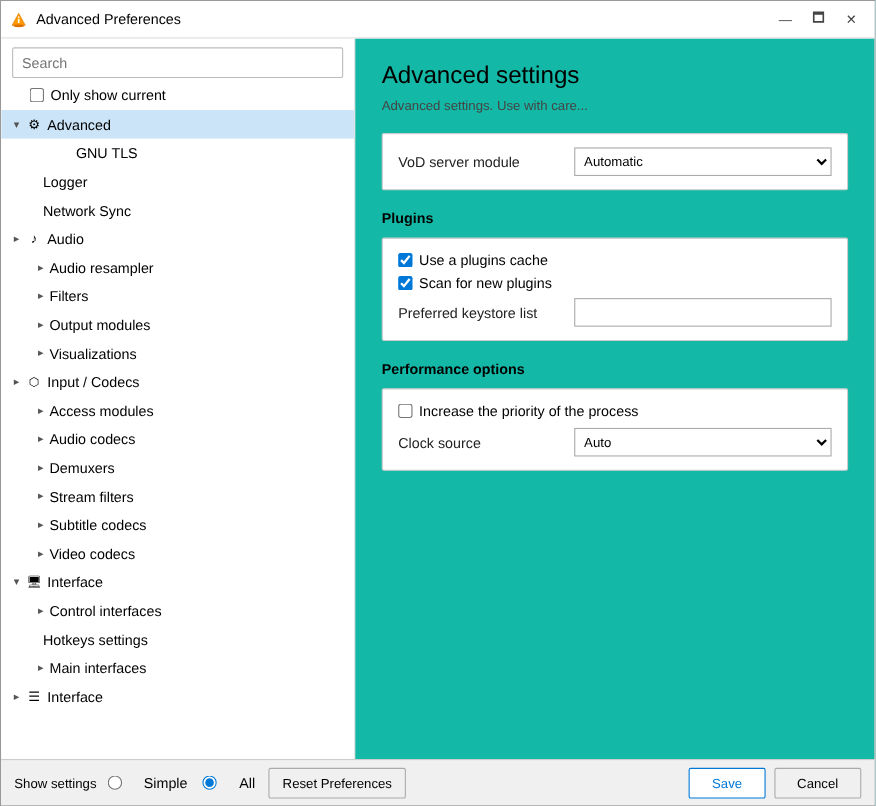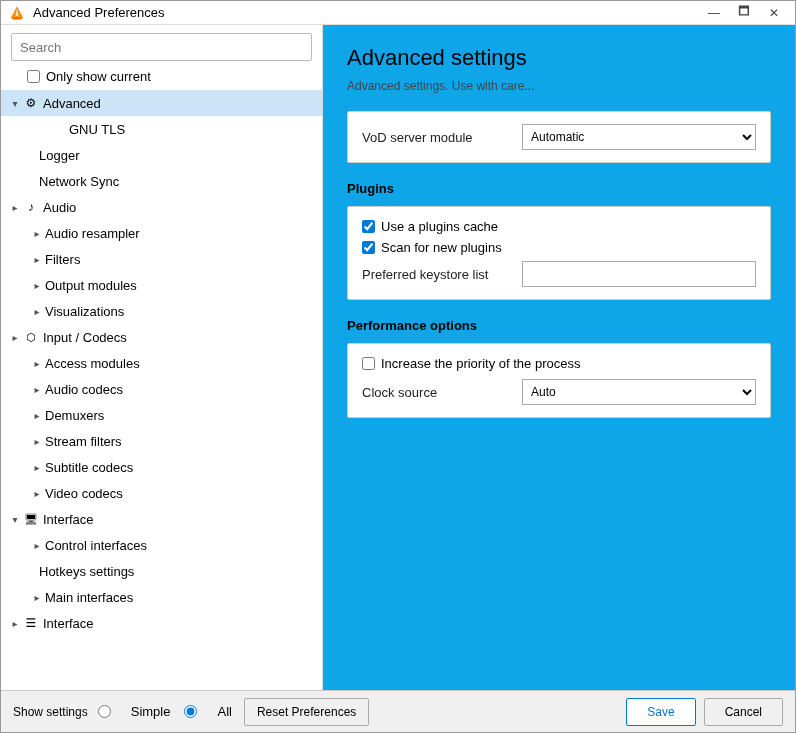--- a/index.html
+++ b/index.html
@@ -17,21 +17,21 @@
       width: 796px;
       height: 733px;
       background: #f0f0f0;
       display: flex;
       flex-direction: column;
       border: 1px solid #999;
     }
 
     .title-bar {
       background: #fff;
-      height: 24px;
+      height: 34px;
       display: flex;
       align-items: center;
       padding: 0 8px;
       border-bottom: 1px solid #ddd;
       flex-shrink: 0;
     }
 
     .title-bar-icon {
       width: 16px;
       height: 16px;
@@ -146,21 +146,21 @@
     }
 
     
     .tree-container::-webkit-scrollbar { width: 8px; }
     .tree-container::-webkit-scrollbar-track { background: #f0f0f0; }
     .tree-container::-webkit-scrollbar-thumb { background: #c0c0c0; border-radius: 4px; }
 
     
     .right-panel {
       flex: 1;
-      background: #0ea5e9;
+      background: #14b8a6;
       display: flex;
       flex-direction: column;
       overflow-y: auto;
       padding: 20px 24px;
     }
 
     .right-panel h2 {
       font-size: 22px;
       font-weight: 400;
       margin-bottom: 8px;

